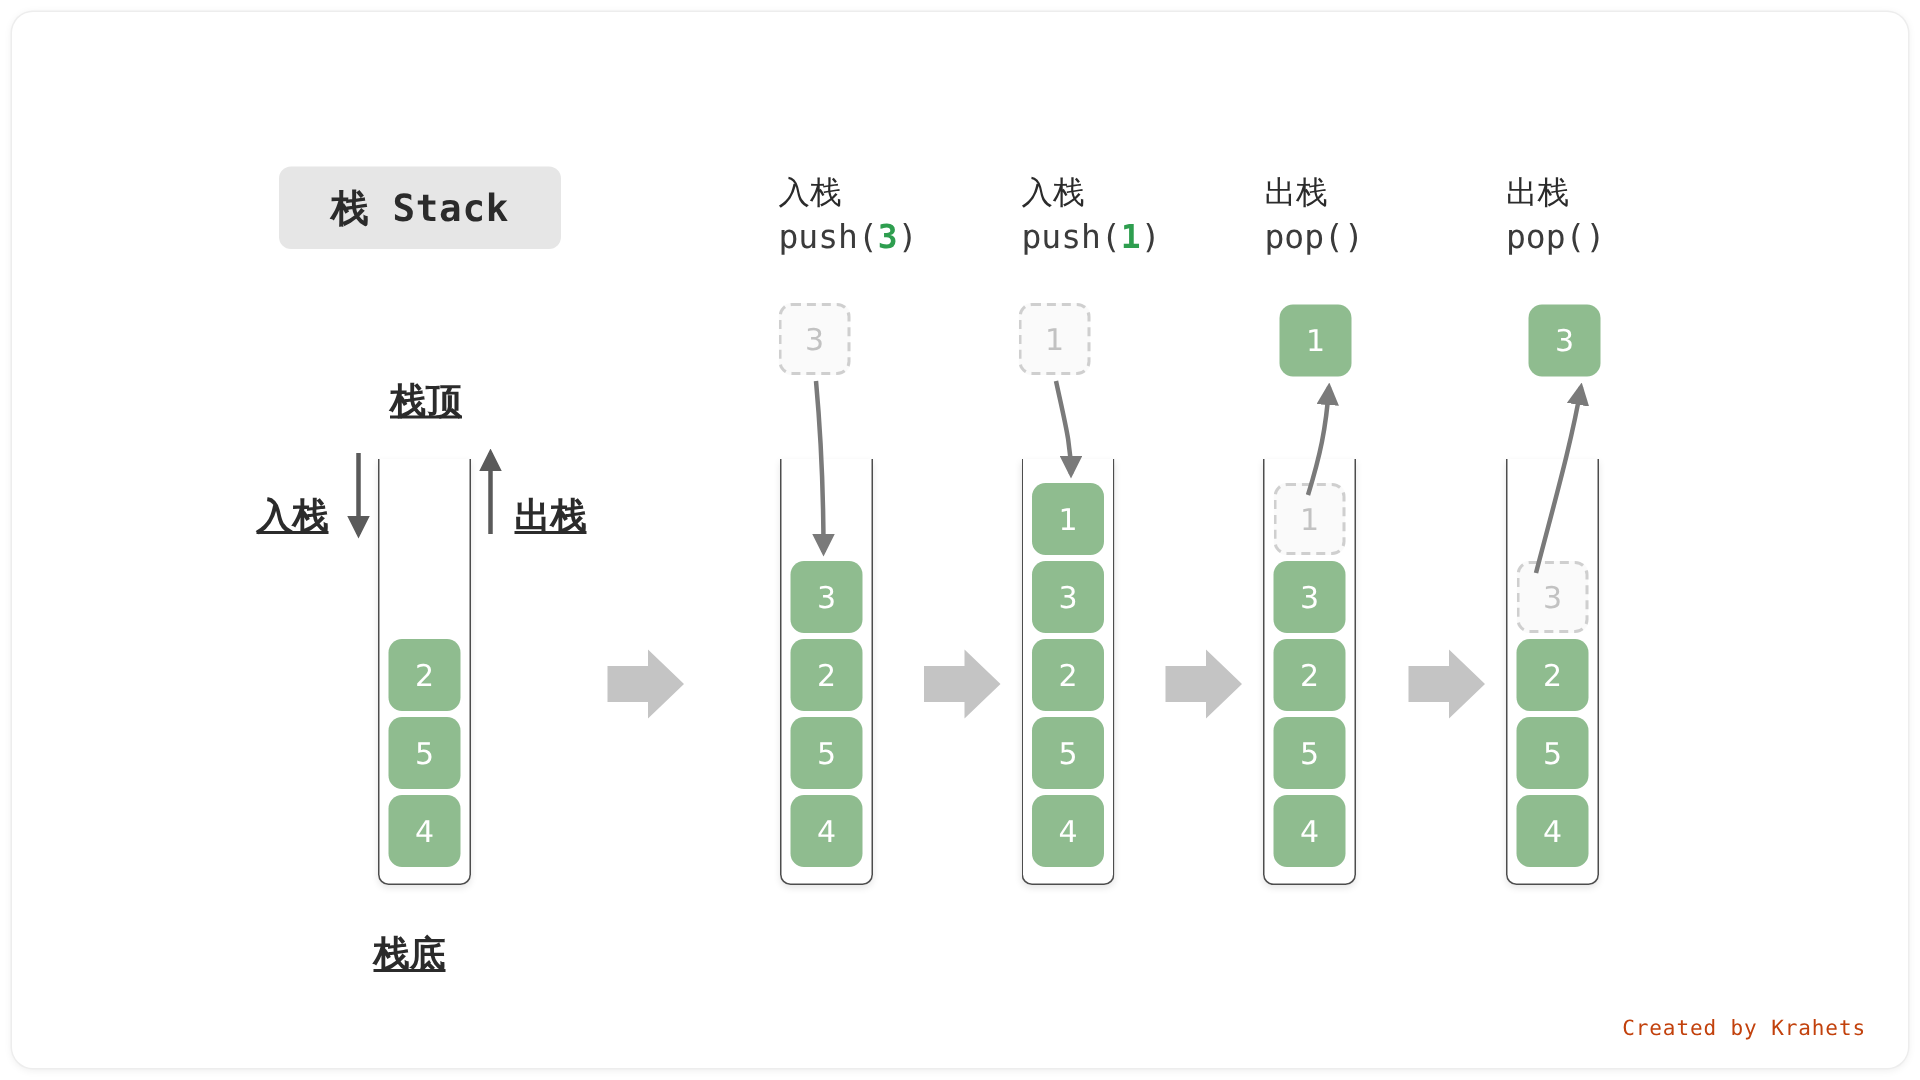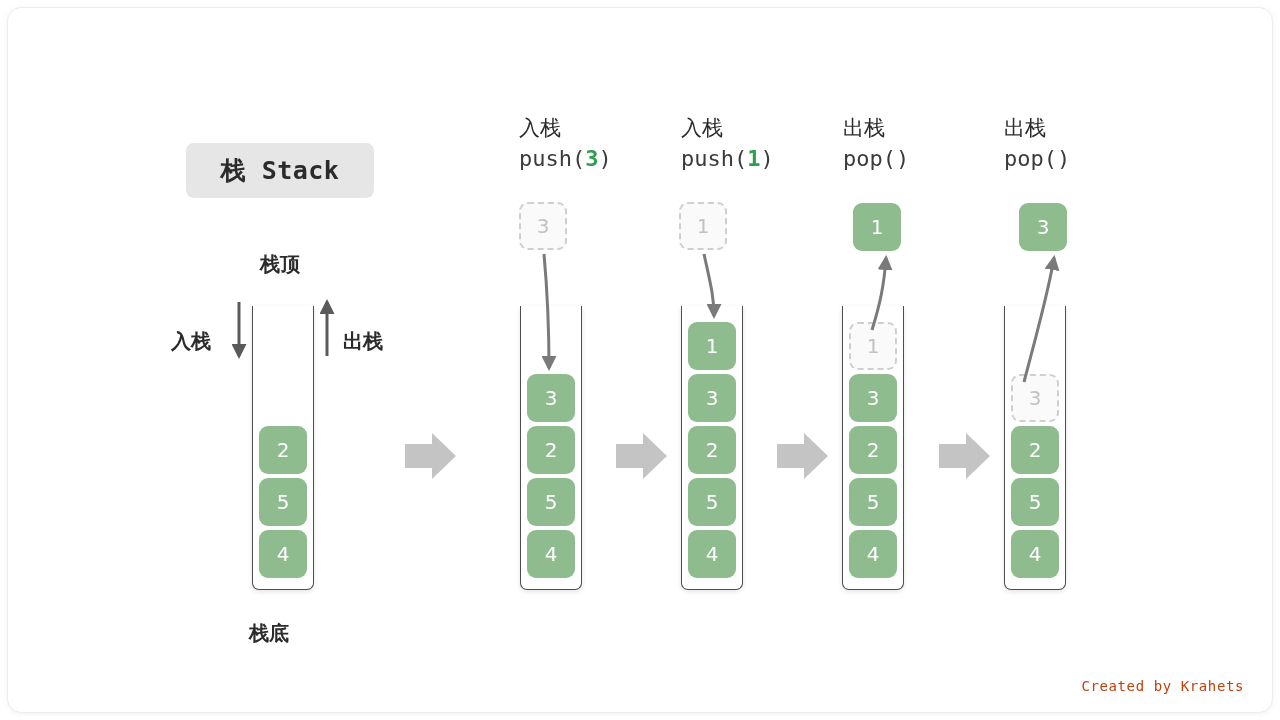--- a/index.html
+++ b/index.html
@@ -41,31 +41,31 @@
     background: #e6e6e6;
     border-radius: 8px;
     display: flex;
     align-items: center;
     justify-content: center;
     font-family: "DejaVu Sans Mono", "Liberation Mono", monospace;
     font-size: 25px;
     font-weight: bold;
     color: #2b2b2b;
     letter-spacing: 0.5px;
-    margin-top: 32px;
   }
 
   
   .cjk-label {
     position: absolute;
     font-family: "DejaVu Sans", "Liberation Sans", sans-serif;
-    font-size: 20px;
+    font-size: 24px;
     font-weight: bold;
     color: #2b2b2b;
     white-space: nowrap;
+    text-decoration: underline;
   }
   .col-head {
     position: absolute;
     width: 160px;
     text-align: left;
     color: #2b2b2b;
     white-space: nowrap;
   }
   .col-head .cn {
     display: block;

